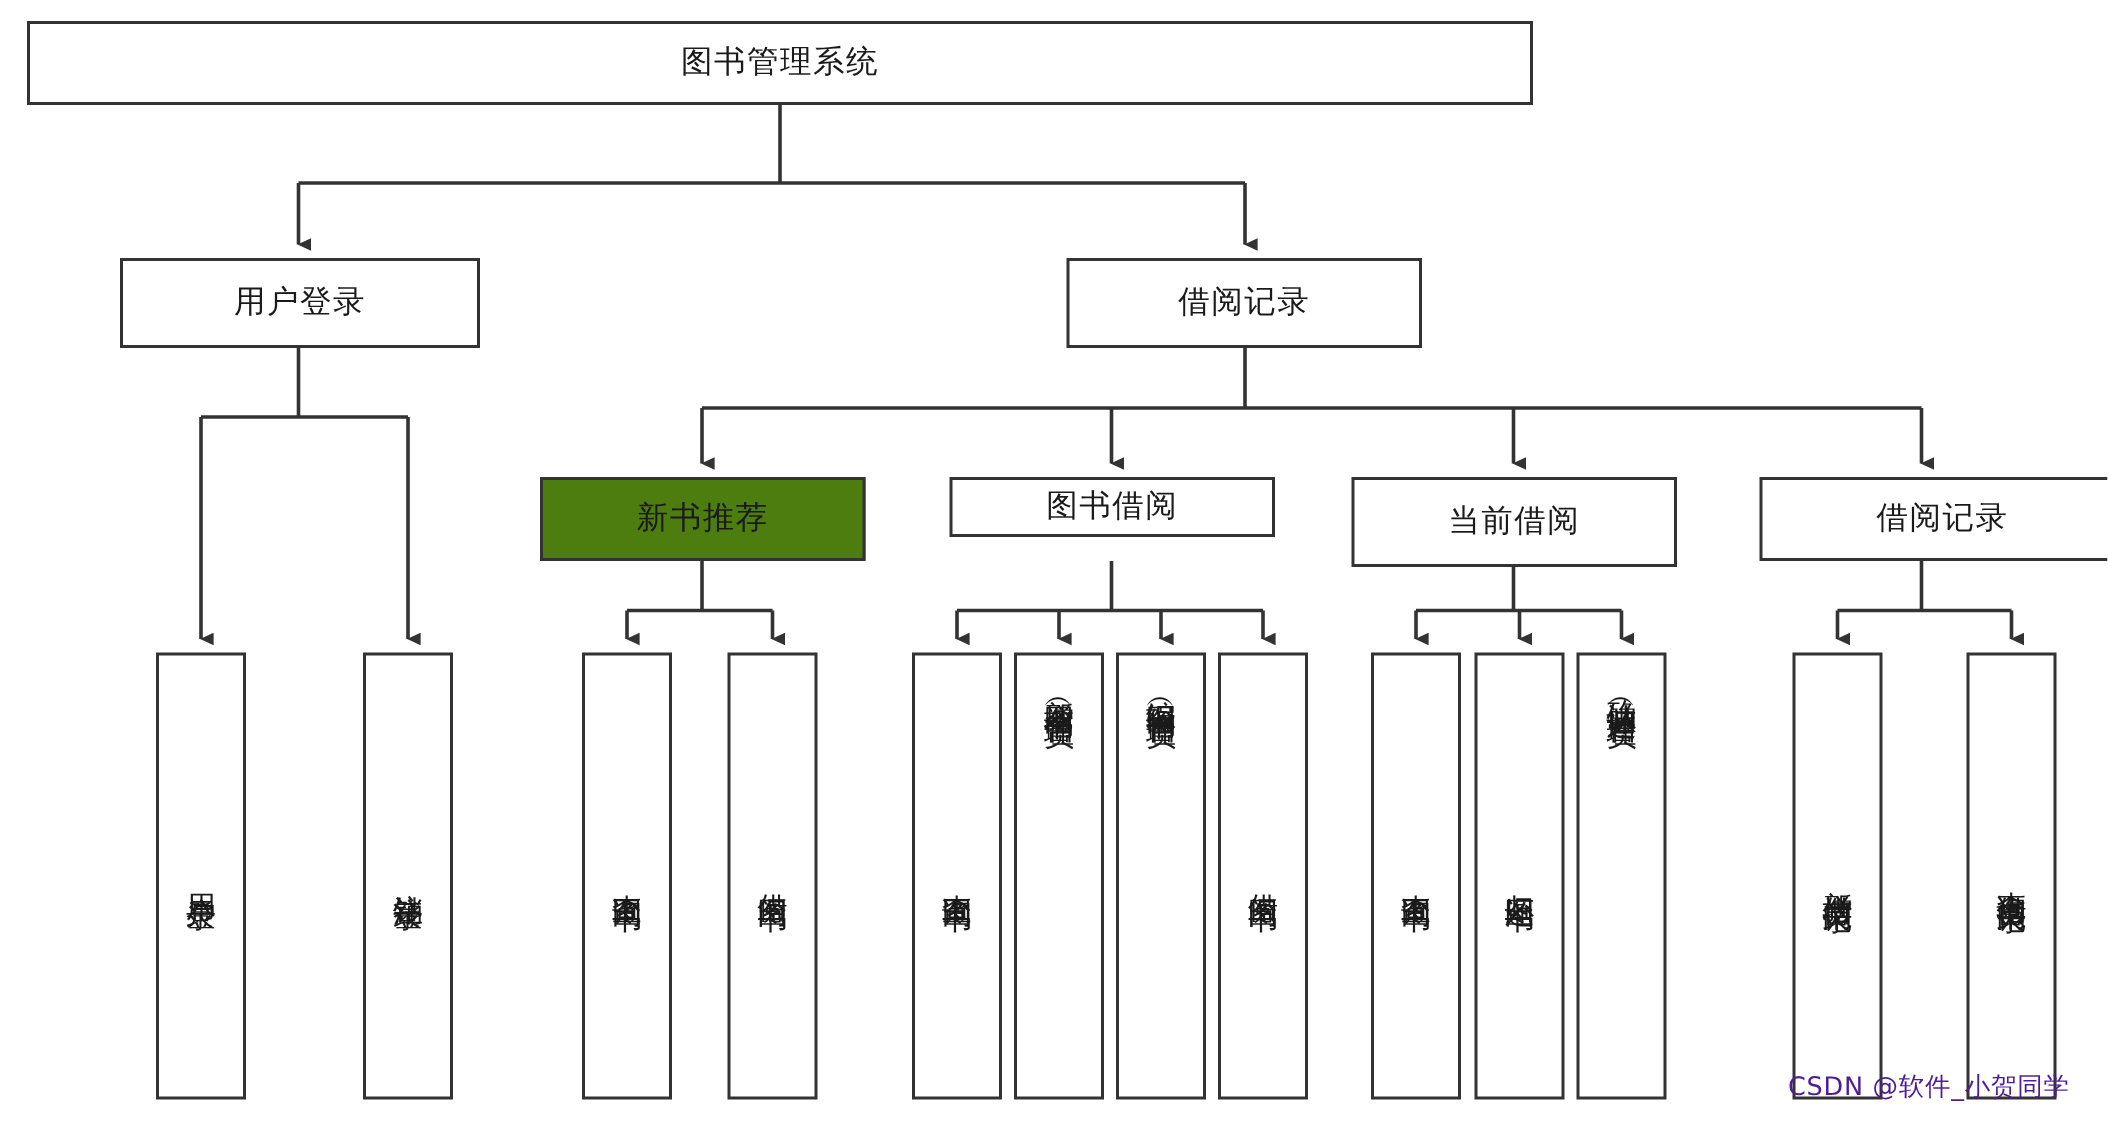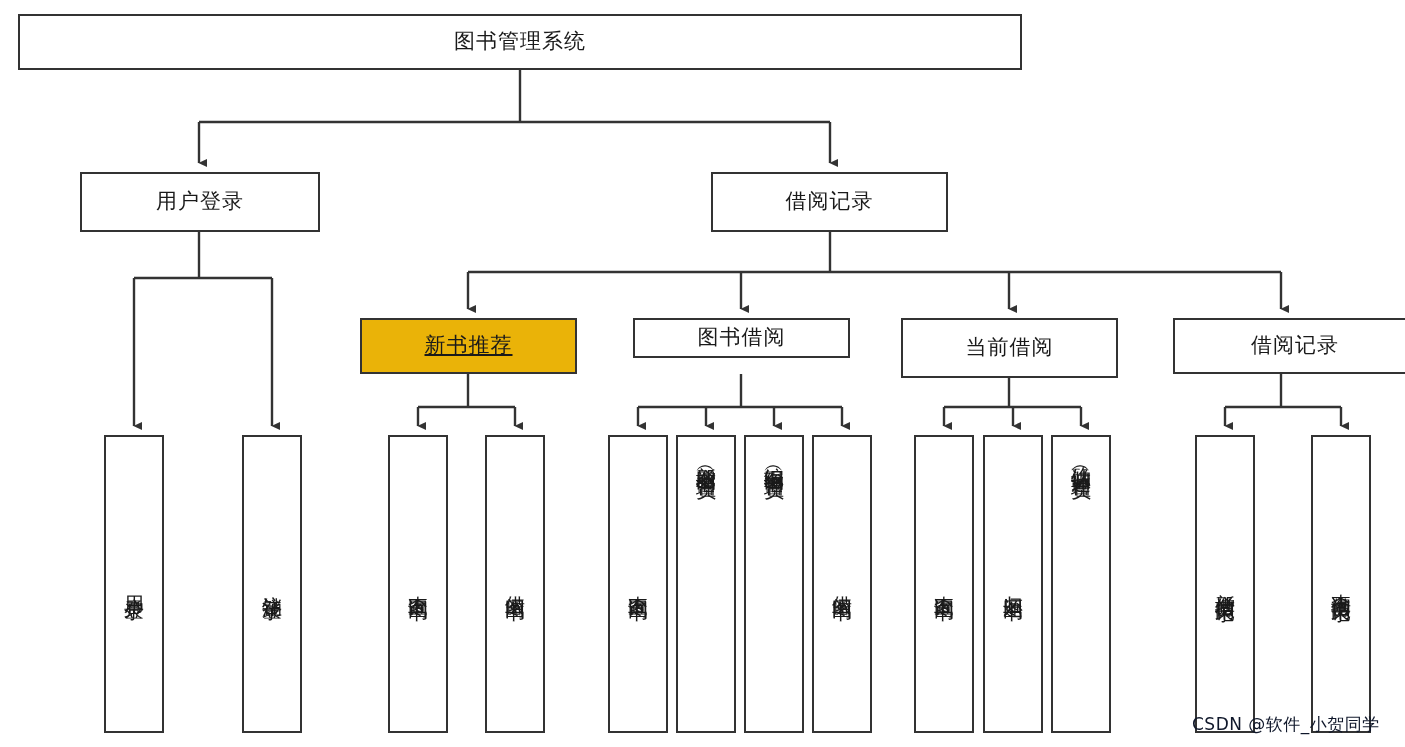--- a/index.html
+++ b/index.html
@@ -135,21 +135,21 @@
     <span class="node-label">图书管理系统</span>
   </div>
 
   <div class="node node-h" id="node-l1-0" style="left: 80px; top: 172px; width: 240px; height: 60px; background: rgb(255, 255, 255); border-color: rgb(51, 51, 51); color: rgb(26, 26, 26);">
     <span class="node-label">用户登录</span>
   </div>
   <div class="node node-h" id="node-l1-1" style="left: 711px; top: 172px; width: 237px; height: 60px; background: rgb(255, 255, 255); border-color: rgb(51, 51, 51); color: rgb(26, 26, 26);">
     <span class="node-label">借阅记录</span>
   </div>
 
-  <div class="node node-h" id="node-l2-0" style="left: 360px; top: 318px; width: 217px; height: 56px; background: #eab308; border-color: rgb(51, 51, 51); color: rgb(26, 26, 26); text-decoration: underline;">
+  <div class="node node-h" id="node-l2-0" style="left: 360px; top: 318px; width: 217px; height: 56px; background: #4d7c0f; border-color: rgb(51, 51, 51); color: rgb(26, 26, 26);">
     <span class="node-label">新书推荐</span>
   </div>
   <div class="node node-h" id="node-l2-1" style="left: 633px; top: 318px; width: 217px; height: 40px; background: rgb(255, 255, 255); border-color: rgb(51, 51, 51); color: rgb(26, 26, 26);">
     <span class="node-label">图书借阅</span>
   </div>
   <div class="node node-h" id="node-l2-2" style="left: 901px; top: 318px; width: 217px; height: 60px; background: rgb(255, 255, 255); border-color: rgb(51, 51, 51); color: rgb(26, 26, 26);">
     <span class="node-label">当前借阅</span>
   </div>
   <div class="node node-h" id="node-l2-3" style="left: 1173px; top: 318px; width: 244px; height: 56px; background: rgb(255, 255, 255); border-color: rgb(51, 51, 51); color: rgb(26, 26, 26);">
     <span class="node-label">借阅记录</span>
@@ -188,15 +188,15 @@
   <div class="node node-v" id="node-leaf-10" style="left: 1051px; top: 435px; width: 60px; height: 298px; background: rgb(255, 255, 255); border-color: rgb(51, 51, 51); color: rgb(26, 26, 26);">
     <span class="node-label">确认归还（管理员）</span>
   </div>
   <div class="node node-v v-center" id="node-leaf-11" style="left: 1195px; top: 435px; width: 60px; height: 298px; background: rgb(255, 255, 255); border-color: rgb(51, 51, 51); color: rgb(26, 26, 26);">
     <span class="node-label">新增借阅记录</span>
   </div>
   <div class="node node-v v-center" id="node-leaf-12" style="left: 1311px; top: 435px; width: 60px; height: 298px; background: rgb(255, 255, 255); border-color: rgb(51, 51, 51); color: rgb(26, 26, 26);">
     <span class="node-label">查询借阅记录</span>
   </div>
 
-  <div id="watermark" style="color: #0f172a;">CSDN @软件_小贺同学</div>
+  <div id="watermark" style="color: #4c1d95;">CSDN @软件_小贺同学</div>
 
 </div>
 
 </body></html>

